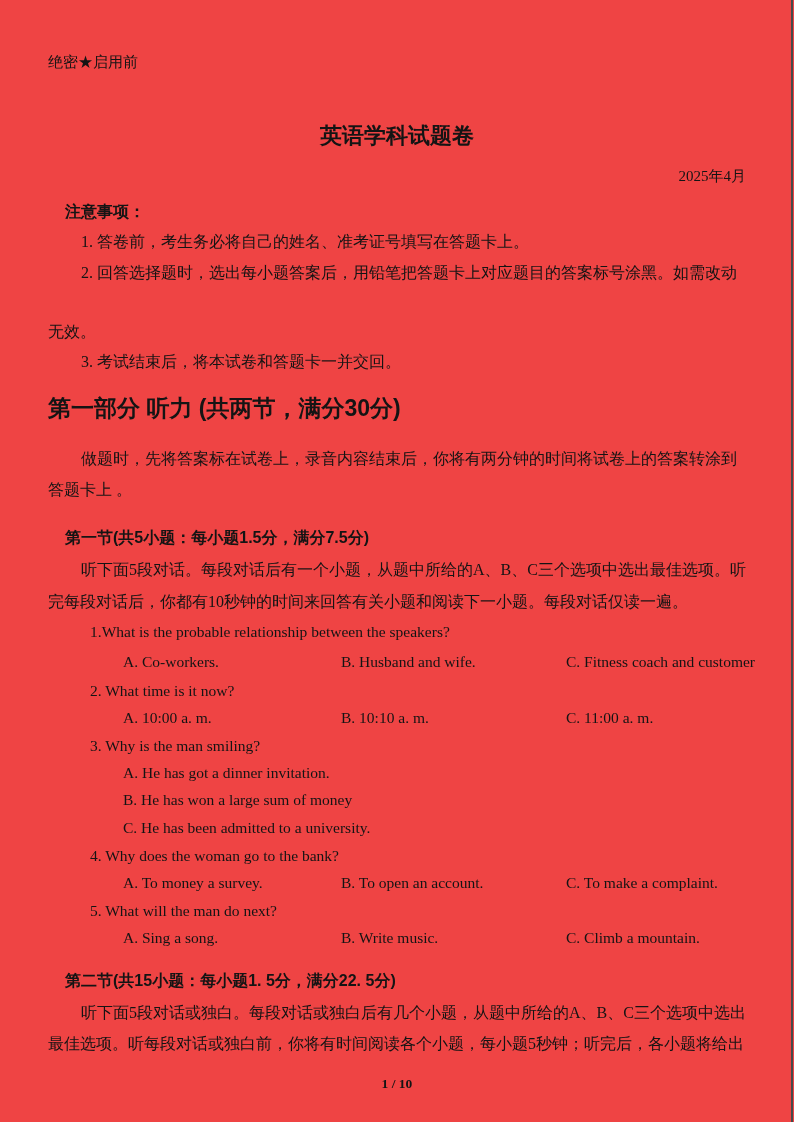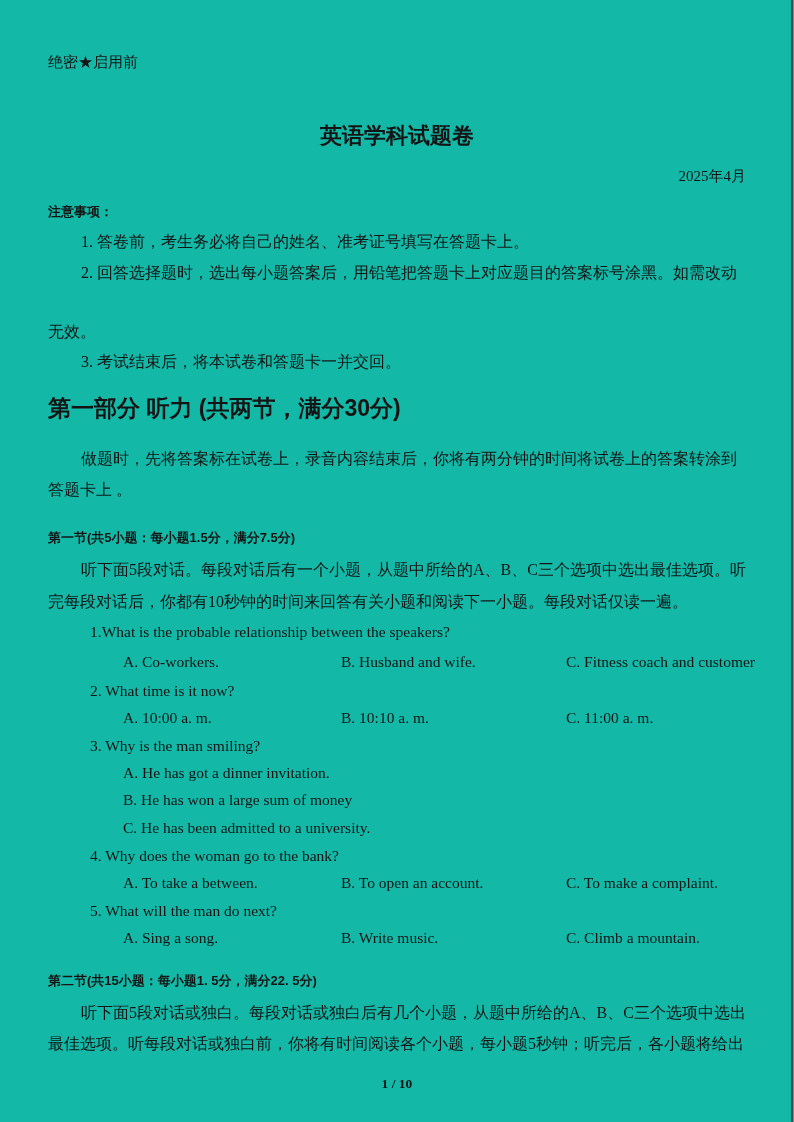--- a/index.html
+++ b/index.html
@@ -1,20 +1,20 @@
 <!DOCTYPE html>
 <html><head>
 <meta charset="utf-8">
 <style>
   html, body { margin: 0; padding: 0; background: #ffffff; }
   .page {
     position: relative;
     width: 794px;
     height: 1122px;
-    background: #14b8a6;
+    background: #ef4444;
     overflow: hidden;
     font-family: "Liberation Serif", "DejaVu Serif", serif;
     color: #141414;
   }
   .line {
     position: absolute;
     white-space: pre;
     font-size: 16px;
     line-height: 20px;
     color: #141414;
@@ -24,21 +24,21 @@
     font-weight: 700;
   }
   .title-line {
     left: 0;
     width: 100%;
     text-align: center;
     font-size: 22px;
     line-height: 26px;
   }
   .part-heading { font-size: 23px; line-height: 23px; }
-  .sec-heading { font-size: 13px; }
+  .sec-heading { font-size: 16px; margin-left: 17px; }
   .small { font-size: 15px; }
   .en { font-size: 15.5px; margin-left: 42px; }
   .right-align { left: auto; right: 48px; }
   .center { left: 0; width: 100%; text-align: center; }
   .footer-num { font-weight: 700; font-size: 13.5px; }
   .edge-line {
     position: absolute;
     top: 0;
     left: 791px;
     width: 2px;
@@ -79,21 +79,21 @@
   <div class="line en" style="top:708px; left:81px">A. 10:00 a. m.</div>
   <div class="line en" style="top:708px; left:299px">B. 10:10 a. m.</div>
   <div class="line en" style="top:708px; left:524px">C. 11:00 a. m.</div>
 
   <div class="line en" style="top:736px; left:48px">3. Why is the man smiling?</div>
   <div class="line en" style="top:763px; left:81px">A. He has got a dinner invitation.</div>
   <div class="line en" style="top:818px; left:81px">C. He has been admitted to a university.</div>
   <div class="line en" style="top:790px; left:81px">B. He has won a large sum of money</div>
 
   <div class="line en" style="top:846px; left:48px">4. Why does the woman go to the bank?</div>
-  <div class="line en" style="top:873px; left:81px">A. To take a between.</div>
+  <div class="line en" style="top:873px; left:81px">A. To money a survey.</div>
   <div class="line en" style="top:873px; left:299px">B. To open an account.</div>
   <div class="line en" style="top:873px; left:524px">C. To make a complaint.</div>
 
   <div class="line en" style="top:901px; left:48px">5. What will the man do next?</div>
   <div class="line en" style="top:928px; left:81px">A. Sing a song.</div>
   <div class="line en" style="top:928px; left:299px">B. Write music.</div>
   <div class="line en" style="top:928px; left:524px">C. Climb a mountain.</div>
 
   <div class="line cn-bold sec-heading" style="top:971px; left:48px">第二节(共15小题：每小题1. 5分，满分22. 5分)</div>
   <div class="line" style="top:1003px; left:81px">听下面5段对话或独白。每段对话或独白后有几个小题，从题中所给的A、B、C三个选项中选出</div>

